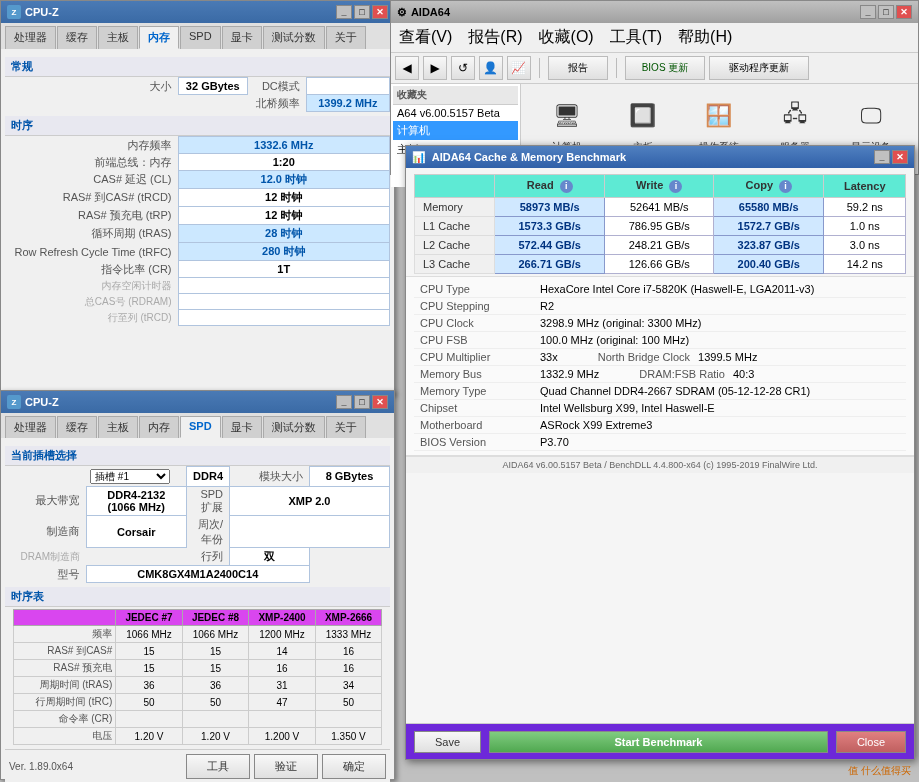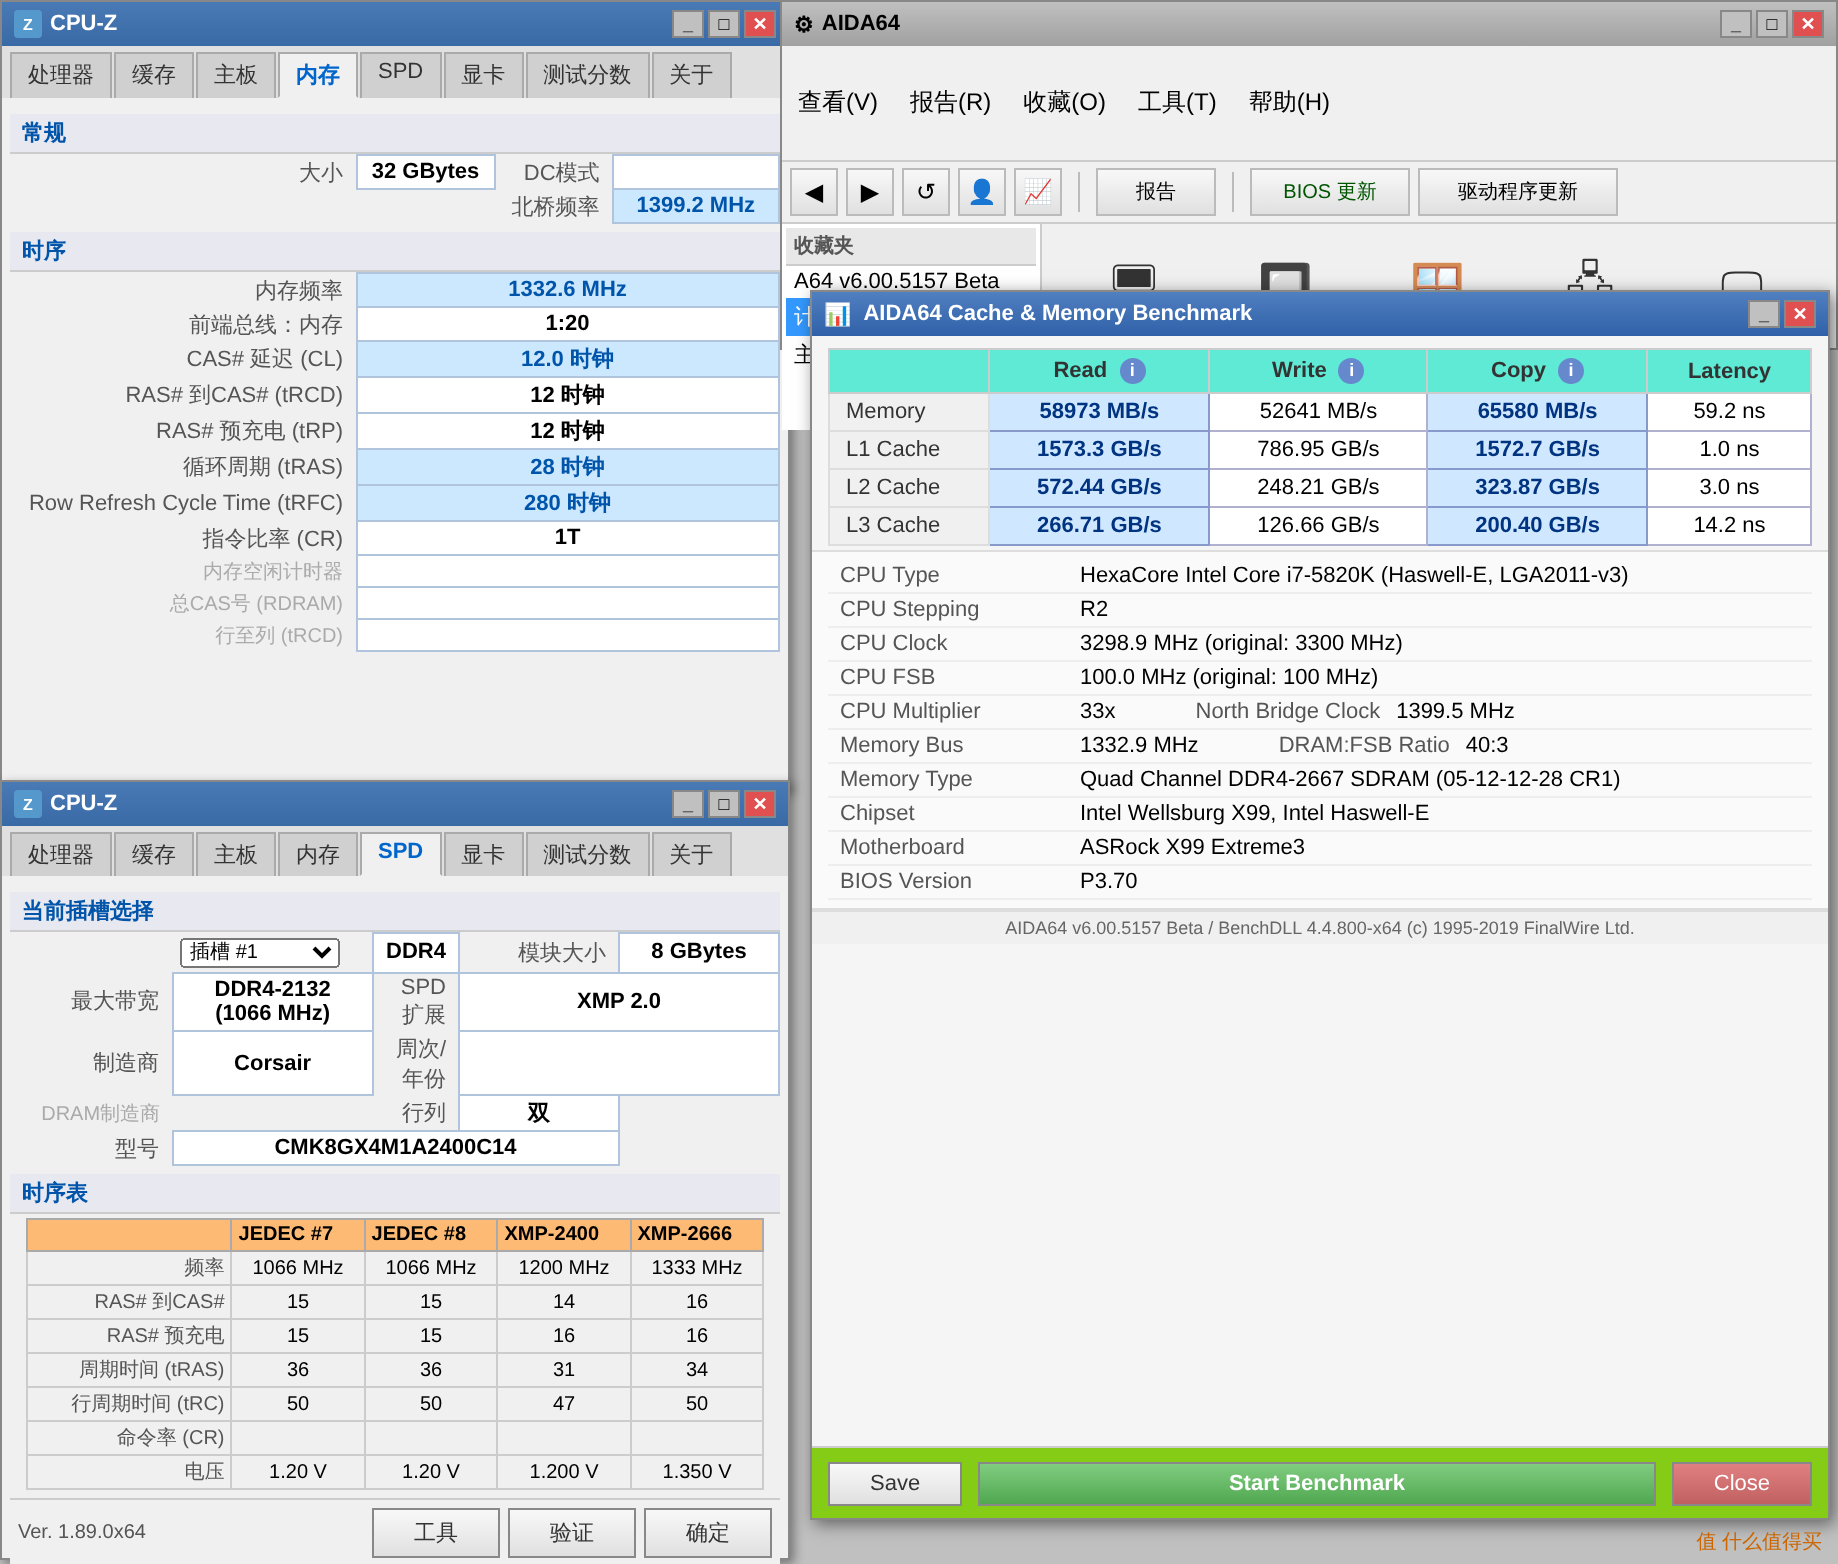--- a/index.html
+++ b/index.html
@@ -190,21 +190,21 @@
       font-size: 11px;
     }
     .spec-row .spec-label { color: #555; width: 120px; flex-shrink: 0; }
     .spec-row .spec-value { color: #000; }
 
     
     .bench-bottom {
       position: absolute;
       bottom: 0; left: 0; right: 0;
       height: 36px;
-      background: #84cc16;
+      background: #6d28d9;
       border-top: 1px solid #ccc;
       display: flex;
       align-items: center;
       padding: 0 8px;
       gap: 8px;
     }
     .bench-btn {
       padding: 4px 20px;
       border: 1px solid #888;
       background: linear-gradient(to bottom, #f8f8f8, #e0e0e0);
@@ -220,22 +220,22 @@
       text-align: center;
     }
     .bench-btn.close-btn {
       background: linear-gradient(to bottom, #e08080, #c06060);
       color: white;
     }
 
     
     .menu-bar {
       background: #f0f0f0;
-      padding: 18px 4px;
-      font-size: 12px;
+      padding: 2px 4px;
+      font-size: 16px;
       display: flex;
       gap: 8px;
       border-bottom: 1px solid #ccc;
     }
     .menu-bar span { padding: 2px 4px; cursor: pointer; }
 
     .toolbar-row {
       background: #f0f0f0;
       padding: 3px 4px;
       display: flex;
@@ -278,21 +278,21 @@
     .watermark {
       position: absolute;
       bottom: 4px;
       right: 8px;
       font-size: 10px;
       color: #cc6600;
     }
 
     
     .timing-table { width: 96%; margin: 2px auto; border-collapse: collapse; font-size: 10px; }
-    .timing-table th { background: #fdba74; border: 1px solid #aaa; padding: 2px 3px; text-align: left; }
+    .timing-table th { background: #d946ef; border: 1px solid #aaa; padding: 2px 3px; text-align: center; }
     .timing-table td { border: 1px solid #ccc; padding: 1px 3px; text-align: center; }
     .timing-table td:first-child { text-align: right; color: #555; background: #f0f0f0; }
 
     .bench-footer-text {
       font-size: 9px;
       color: #666;
       text-align: center;
       padding: 3px;
       background: #f0f0f0;
       border-top: 1px solid #ddd;

